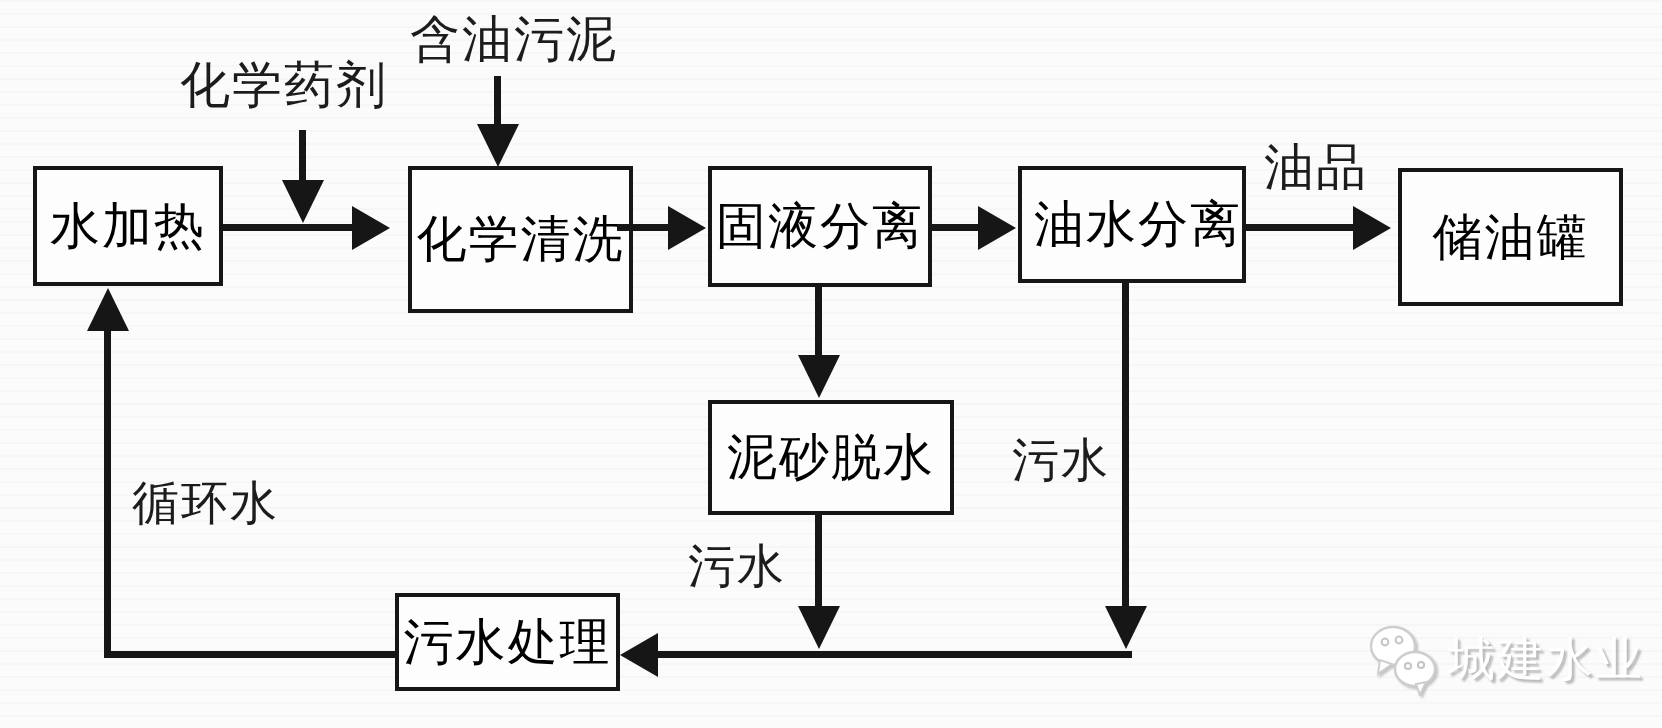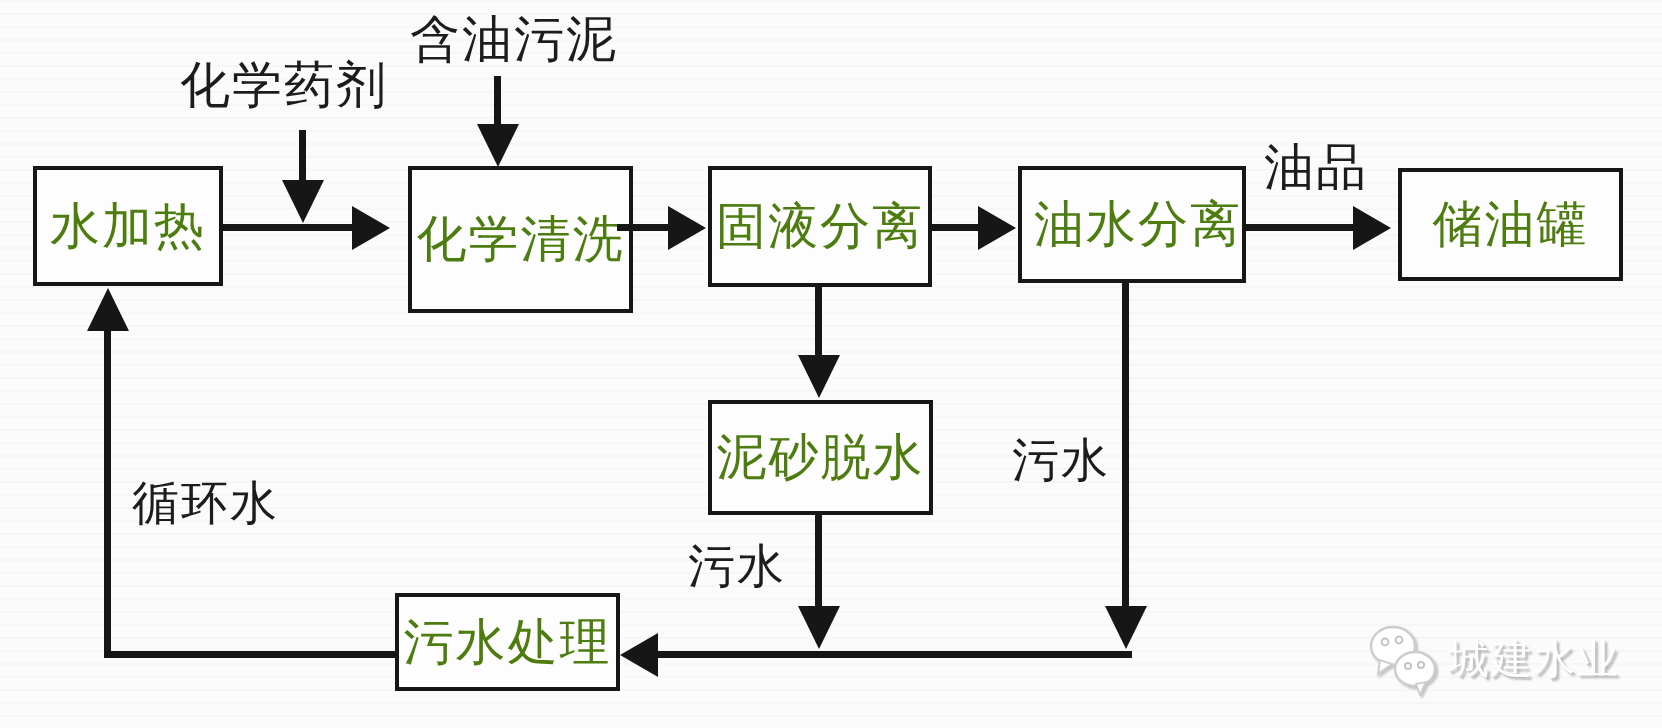--- a/index.html
+++ b/index.html
@@ -8,41 +8,41 @@
     position:relative;width:1662px;height:728px;overflow:hidden;
     background:#fbfbfb;
     background-image:repeating-linear-gradient(180deg,
       rgba(0,0,0,0.018) 0px, rgba(0,0,0,0.018) 2px,
       rgba(0,0,0,0) 2px, rgba(0,0,0,0) 13px);
   }
   .box{
     position:absolute;box-sizing:border-box;
     border:4px solid #161616;background:#fdfdfd;
     display:flex;align-items:center;justify-content:center;
-    font-size:50px;color:#4d7c0f;letter-spacing:2px;white-space:nowrap;
+    font-size:50px;color:#000000;letter-spacing:2px;white-space:nowrap;
   }
   .lbl{
     position:absolute;font-size:50px;color:#1c1c1c;
     letter-spacing:2px;white-space:nowrap;line-height:1;
   }
   .lbl.small{font-size:47px;}
   .shaft-h{position:absolute;height:7px;background:#161616;}
   .shaft-v{position:absolute;width:7px;background:#161616;}
   .head{position:absolute;width:0;height:0;}
   .head.right{border-top:22px solid transparent;border-bottom:22px solid transparent;border-left:38px solid #161616;}
   .head.left {border-top:22px solid transparent;border-bottom:22px solid transparent;border-right:38px solid #161616;}
   .head.down {border-left:21px solid transparent;border-right:21px solid transparent;border-top:43px solid #161616;}
   .head.up   {border-left:21px solid transparent;border-right:21px solid transparent;border-bottom:43px solid #161616;}
   #watermark{
     position:absolute;left:1368px;top:614px;width:280px;height:90px;
     display:flex;align-items:center;color:#ffffff;
   }
   #wm-text{
     font-family:Liberation Sans, sans-serif;
-    font-size:41px;letter-spacing:2px;white-space:nowrap;
+    font-size:47px;letter-spacing:2px;white-space:nowrap;
     color:#ffffff;
     text-shadow:3px 3px 2px rgba(140,140,140,0.55), 1px 1px 0 rgba(190,190,190,0.4);
   }
   #wm-icon{margin-right:8px;filter:drop-shadow(2px 2px 1px rgba(140,140,140,0.5));}
 </style>
 </head>
 <body>
 
 <div id="stage">
 
@@ -51,24 +51,24 @@
   </div>
   <div class="box" style="left:408px;top:166px;width:225px;height:147px;">
     <span>化学清洗</span>
   </div>
   <div class="box" style="left:708px;top:166px;width:224px;height:121px;">
     <span>固液分离</span>
   </div>
   <div class="box" style="left:1018px;top:166px;width:228px;height:117px;justify-content:flex-end;">
     <span>油水分离</span>
   </div>
-  <div class="box" style="left:1398px;top:168px;width:225px;height:113px;">
+  <div class="box" style="left:1398px;top:168px;width:225px;height:138px;">
     <span>储油罐</span>
   </div>
-  <div class="box" style="left:708px;top:400px;width:225px;height:115px;text-align:right;">
+  <div class="box" style="left:708px;top:400px;width:246px;height:115px;text-align:right;">
     <span>泥砂脱水</span>
   </div>
   <div class="box" style="left:395px;top:593px;width:225px;height:98px;">
     <span>污水处理</span>
   </div>
 
   <div class="lbl" style="left:180px;top:60px;">化学药剂</div>
   <div class="lbl" style="left:410px;top:14px;">含油污泥</div>
   <div class="lbl" style="left:1264px;top:142px;">油品</div>
   <div class="lbl small" style="left:688px;top:543px;">污水</div>

